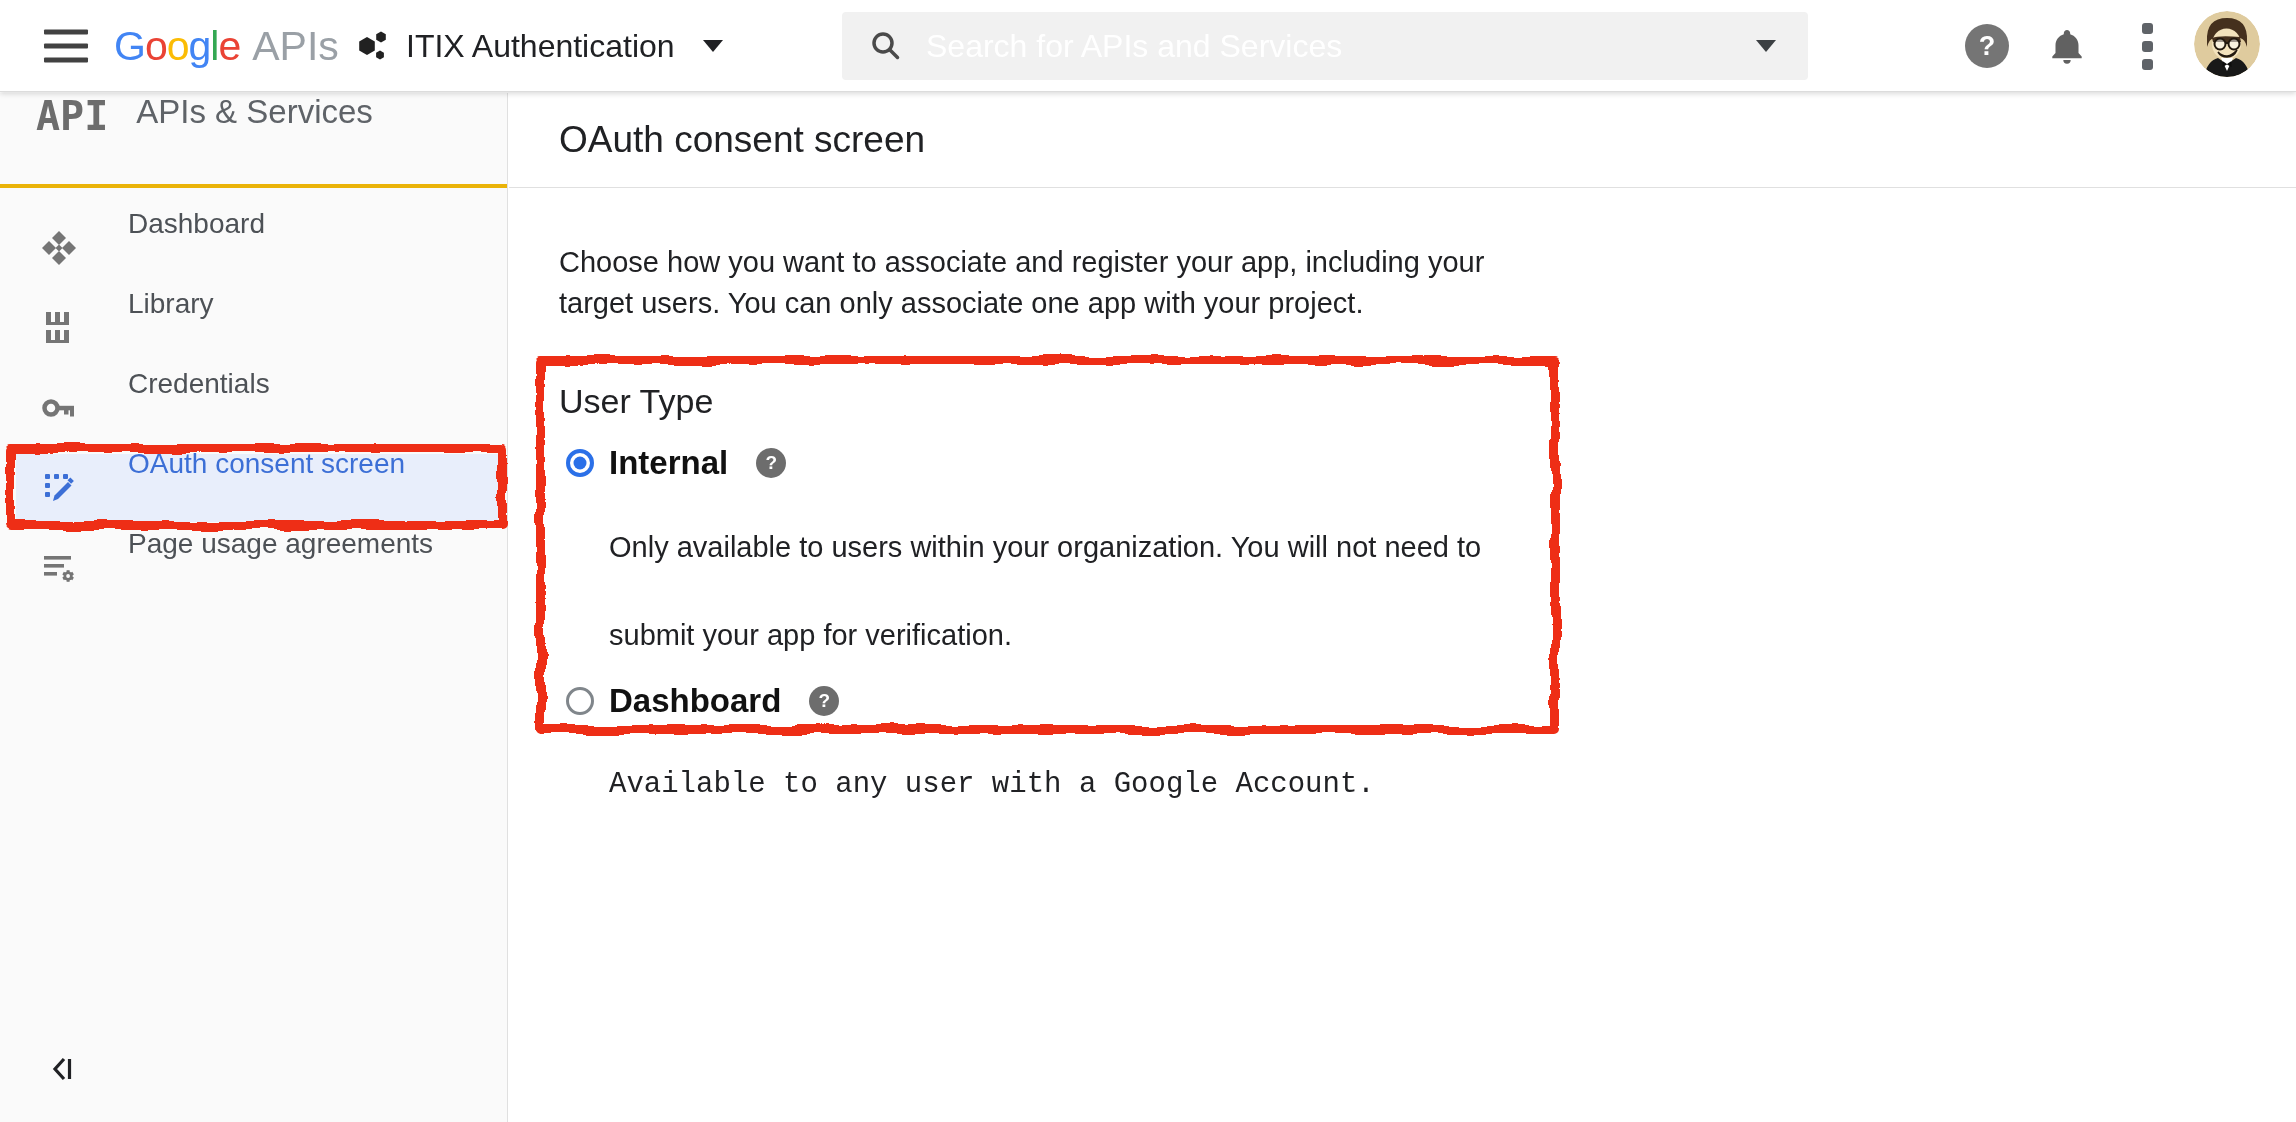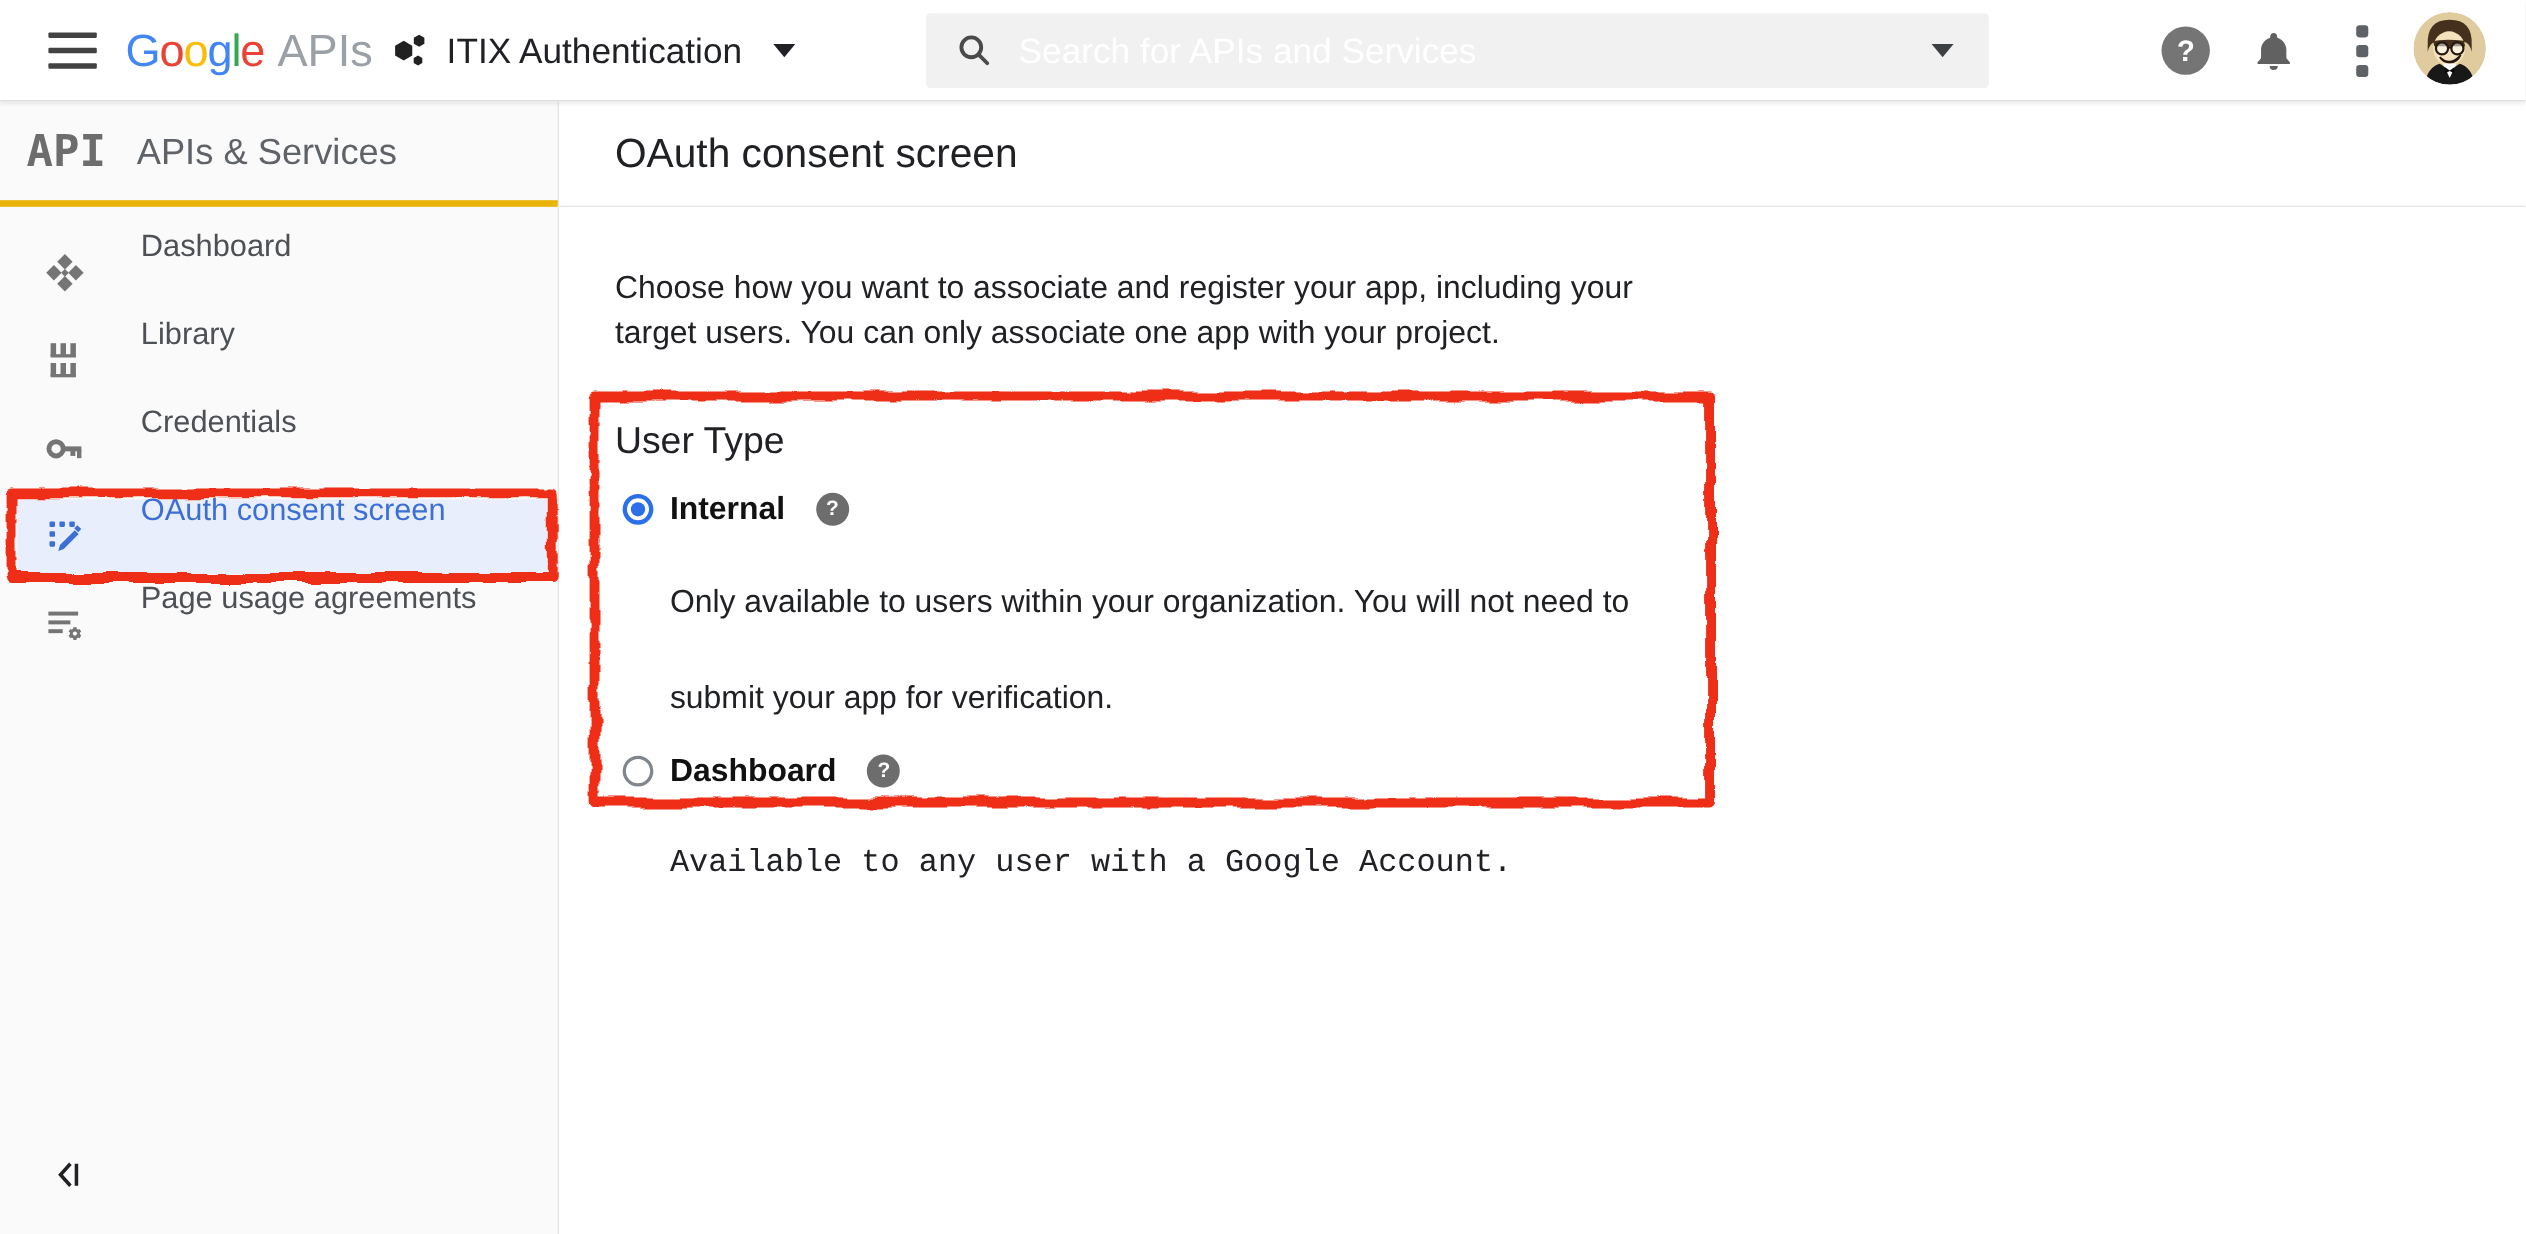--- a/index.html
+++ b/index.html
@@ -36,21 +36,21 @@
   .search-caret { position:absolute; right:32px; width:0; height:0; border-left:10px solid transparent; border-right:10px solid transparent; border-top:12px solid #3c4043; }
 
   .help-btn { position:absolute; left:1965px; top:24px; width:44px; height:44px; border-radius:50%; background:#757575; color:#fff; font-size:27px; font-weight:bold; display:flex; align-items:center; justify-content:center; cursor:pointer; }
   .bell-btn { position:absolute; left:2046px; top:25px; cursor:pointer; }
   .more-btn { position:absolute; left:2142px; top:23px; cursor:pointer; }
   .more-btn .dot { width:11px; height:11px; border-radius:3px; background:#5f6368; margin-bottom:7px; }
   .avatar { position:absolute; left:2194px; top:11px; width:66px; height:66px; border-radius:50%; overflow:hidden; cursor:pointer; }
 
   
   .sidebar { position:absolute; top:93px; left:0; width:508px; bottom:0; background:#fafafa; border-right:1px solid #e0e0e0; z-index:10; }
-  .sidebar-header { height:95px; border-bottom:6px solid #eab308; display:flex; align-items:center; padding-left:24px; }
+  .sidebar-header { height:95px; border-bottom:4px solid #eab308; display:flex; align-items:flex-start; padding-left:36px; }
   .api-logo { font-family:"DejaVu Sans Mono","Liberation Mono",monospace; font-weight:bold; font-size:40px; color:#6d6d6d; }
   .sidebar-title { font-size:33px; color:#5f6368; margin-left:28px; }
 
   .nav { margin-top:20px; position:relative; }
   .nav-item { position:relative; height:80px; display:flex; align-items:flex-start; cursor:pointer; }
   .nav-item .nicon { position:absolute; left:40px; top:50%; transform:translateY(-50%); width:38px; height:38px; display:flex; align-items:center; justify-content:center; z-index:2; }
   .nav-item .nlabel { margin-left:128px; font-size:28px; color:#4d5156; position:relative; z-index:2; }
   .nav-item.selected::before { content:""; position:absolute; left:16px; right:2px; top:6px; bottom:6px; background:#e8eefb; }
   .nav-item.selected .nlabel { color:#3c6fd6; }
 
@@ -67,21 +67,21 @@
 
   .user-type-wrap { position:relative; margin:32px 0 0 27px; width:1024px; height:378px; padding:26px 0 0 23px; }
   .ut-heading { font-size:34px; color:#202124; }
   .option-row { display:flex; align-items:center; margin-left:7px; height:32px; }
   .row-internal { margin-top:26px; }
   .row-external { margin-top:30px; }
   .radio { width:28px; height:28px; border-radius:50%; position:relative; flex:none; cursor:pointer; }
   .radio.checked { border:4px solid #2b70e8; }
   .radio.checked::after { content:""; position:absolute; left:50%; top:50%; transform:translate(-50%,-50%); width:13px; height:13px; border-radius:50%; background:#2b70e8; }
   .radio.unchecked { border:3px solid #80868b; }
-  .opt-label { font-size:29px; font-weight:bold; color:#111; margin-left:15px; }
+  .opt-label { font-size:33px; font-weight:bold; color:#111; margin-left:15px; }
   .help-icon { width:30px; height:30px; border-radius:50%; background:#6d6d6d; color:#fff; font-size:19px; font-weight:bold; display:flex; align-items:center; justify-content:center; margin-left:28px; cursor:pointer; }
   .opt-desc { margin:22px 0 0 50px; font-size:29px; line-height:40px; color:#202124; }
   .opt-desc div { white-space:nowrap;margin-top:48px; }
   .opt-desc-2 { margin-top:24px;font-family:Liberation Mono, monospace; }
 
   .create-wrap { position:relative; margin:63px 0 0 37px; width:177px; height:89px; }
   .create-btn { position:absolute; left:13px; top:13px; width:148px; height:62px; background:#3b78e7; border:none; border-radius:7px; color:#fff; font-size:27px; font-weight:bold; letter-spacing:1px; font-family:inherit; cursor:pointer; }
 
   
   .red-box { position:absolute; border:9px solid #ee2d16; border-radius:5px; filter:url(#roughen); pointer-events:none; z-index:25; }

